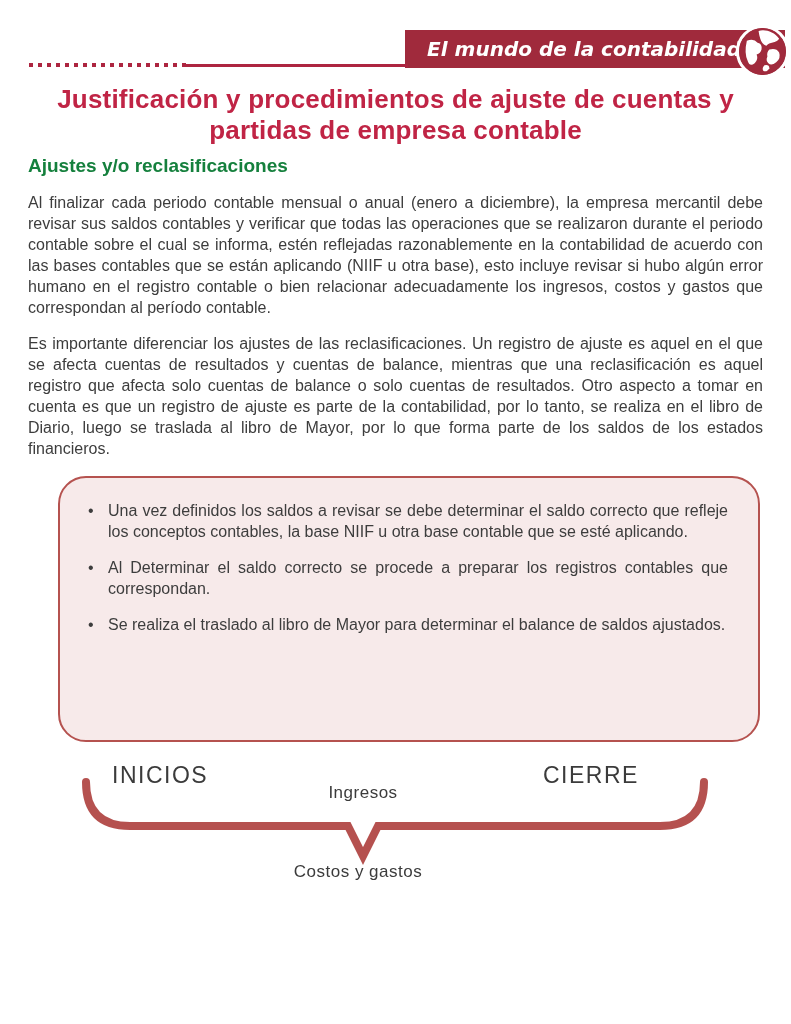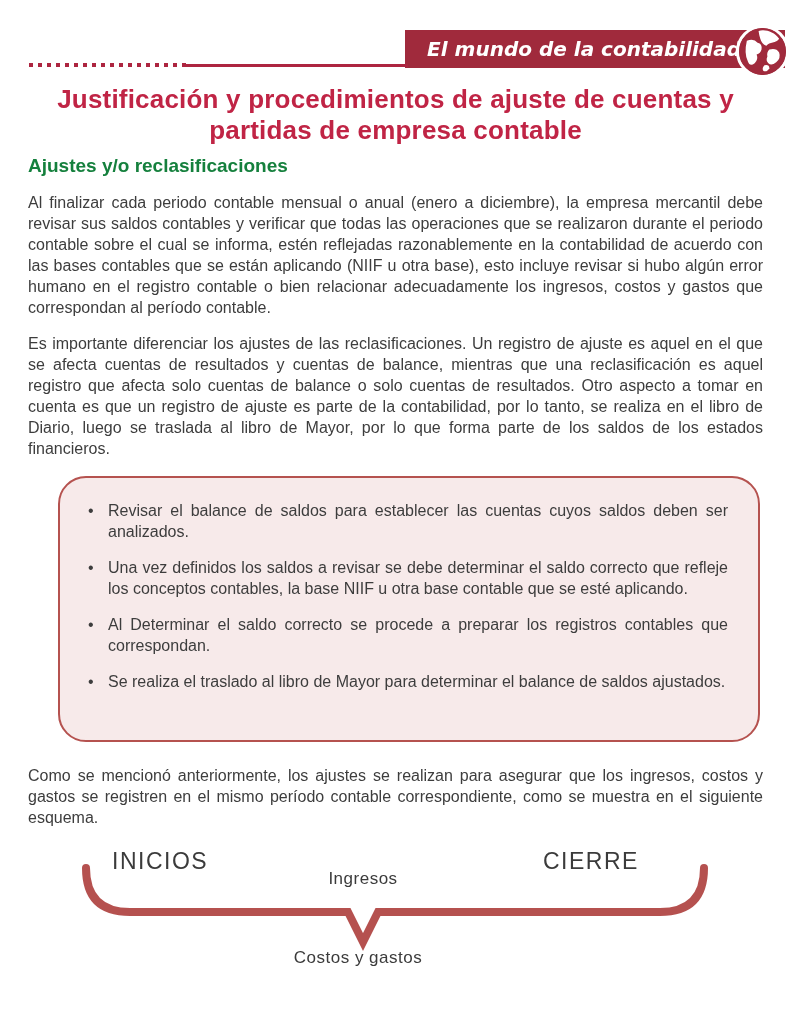--- a/index.html
+++ b/index.html
@@ -170,28 +170,26 @@
   <div class="content">
 
     <h1 class="title">Justificación y procedimientos de ajuste de cuentas y partidas de empresa contable</h1>
     <h2 class="subtitle">Ajustes y/o reclasificaciones</h2>
 
     <p class="para">Al finalizar cada periodo contable mensual o anual (enero a diciembre), la empresa mercantil debe revisar sus saldos contables y verificar que todas las operaciones que se realizaron durante el periodo contable sobre el cual se informa, estén reflejadas razonablemente en la contabilidad de acuerdo con las bases contables que se están aplicando (NIIF u otra base), esto incluye revisar si hubo algún error humano en el registro contable o bien relacionar adecuadamente los ingresos, costos y gastos que correspondan al período contable.</p>
     <p class="para">Es importante diferenciar los ajustes de las reclasificaciones. Un registro de ajuste es aquel en el que se afecta cuentas de resultados y cuentas de balance, mientras que una reclasificación es aquel registro que afecta solo cuentas de balance o solo cuentas de resultados. Otro aspecto a tomar en cuenta es que un registro de ajuste es parte de la contabilidad, por lo tanto, se realiza en el libro de Diario, luego se traslada al libro de Mayor, por lo que forma parte de los saldos de los estados financieros.</p>
 
     <div class="steps-box">
       <ul>
-        <li>Revisar el balance de saldos para establecer las cuentas cuyos saldos deben ser analizados.</li>
         <li>Una vez definidos los saldos a revisar se debe determinar el saldo correcto que refleje los conceptos contables, la base NIIF u otra base contable que se esté aplicando.</li>
         <li>Al Determinar el saldo correcto se procede a preparar los registros contables que correspondan.</li>
         <li>Se realiza el traslado al libro de Mayor para determinar el balance de saldos ajustados.</li>
       </ul>
     </div>
 
-    <p class="para closing">Como se mencionó anteriormente, los ajustes se realizan para asegurar que los ingresos, costos y gastos se registren en el mismo período contable correspondiente, como se muestra en el siguiente esquema.</p>
 
     <div class="diagram">
       <span class="dg-start">INICIOS</span>
       <span class="dg-end">CIERRE</span>
       <span class="dg-top">Ingresos</span>
       <svg class="dg-bracket" width="630" height="90" viewBox="0 0 630 90">
         <path d="M 6 4 Q 6 48 50 48 L 268 48 L 283 78 L 298 48 L 580 48 Q 624 48 624 4" fill="none" stroke="#b5514f" stroke-width="8" stroke-linecap="round" stroke-linejoin="miter"></path>
       </svg>
       <span class="dg-bottom">Costos y gastos</span>
     </div>

